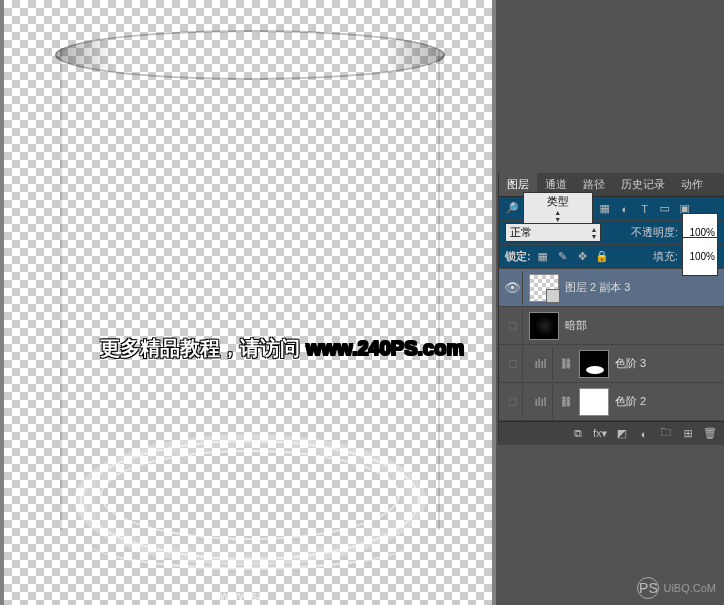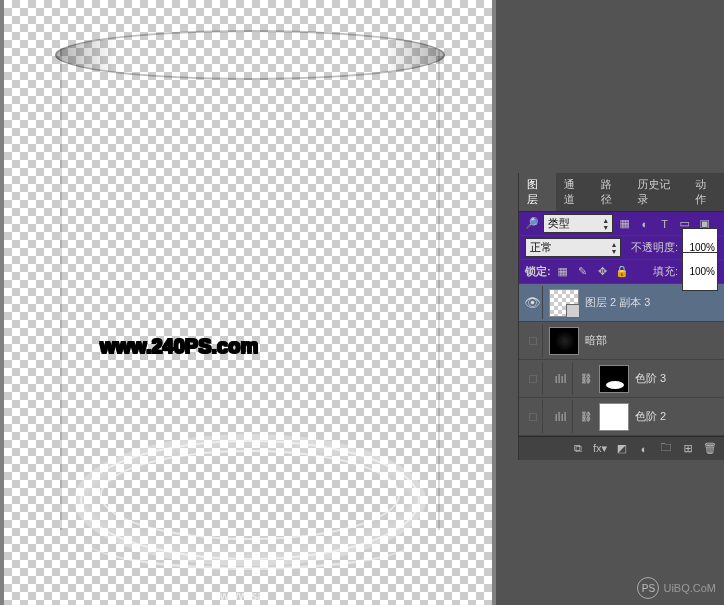--- a/index.html
+++ b/index.html
@@ -68,42 +68,42 @@
   color: rgba(255,255,255,0.65); font-size: 12px; font-weight: bold; margin-left: 11px;
 }
 .watermark-logo {
   position: absolute; right: 8px; bottom: 6px;
   color: rgba(255,255,255,0.4); font-size: 11px;
   display: flex; align-items: center; gap: 4px;
 }
 .logo-circle {
   width: 22px; height: 22px; border: 1px solid rgba(255,255,255,0.5);
   border-radius: 50%; display: flex; align-items: center; justify-content: center;
-  font-size: 10px; color: rgba(255,255,255,0.6); margin-left: 36px;
+  font-size: 14px; color: rgba(255,255,255,0.6); margin-left: 36px;
 }
 
 .panel {
-  position: absolute; right: 0; top: 173px; width: 206px;
-  background: #4c1d95; color: #ddd; font-size: 11px;
+  position: absolute; right: 0; top: 173px; width: 226px;
+  background: #0c4a6e; color: #ddd; font-size: 11px;
   border-left: 1px solid #333;
 }
 
 .tabs { display: flex; background: #424242; border-bottom: 1px solid #2a2a2a; }
 .tab { padding: 4px 8px; background: #424242; cursor: pointer; color: #ccc; }
 .tab.active { background: #535353; color: #fff; }
 
 .row { display: flex; align-items: center; padding: 3px 6px; gap: 4px; height: 24px; }
 .row.control { border-bottom: 1px solid #424242; }
 
 .dropdown {
   background: #e8e8e8; color: #000; border: 1px solid #333;
   padding: 1px 4px; display: flex; align-items: center; justify-content: space-between;
   font-size: 11px;
 }
-.dropdown-type { width: 70px; }
+.dropdown-type { width: 70px; flex-direction: column; }
 .dropdown-blend { width: 96px; }
 .arrows { font-size: 8px; line-height: 7px; color: #333; }
 
 .icon-btn { width: 16px; height: 16px; display: inline-flex; align-items: center; justify-content: center; }
 .spacer { flex: 1; }
 .value-box {
   background: #fff; color: #000; border: 1px solid #333;
   width: 36px; font-size: 10px; text-align: right; padding: 13px 2px;
 }
 
@@ -167,20 +167,21 @@
 <div class="canvas-area">
   <div class="checkerboard"></div>
   <div class="glass">
     <div class="glass-body"></div>
     <div class="glass-rim"></div>
     <div class="glass-base"></div>
     <div class="glass-base2"></div>
     <div class="glass-base3"></div>
   </div>
   <div class="overlay-text">
+    <span class="overlay-cn">更多精品教程，请访问</span>
     <span class="overlay-url">www.240PS.com</span>
   </div>
   <div class="watermark-br">www.sa</div>
 </div>
 
 <div class="watermark-logo">
   <span class="logo-circle">PS</span>
   <span>UiBQ.CoM</span>
 </div>
 

